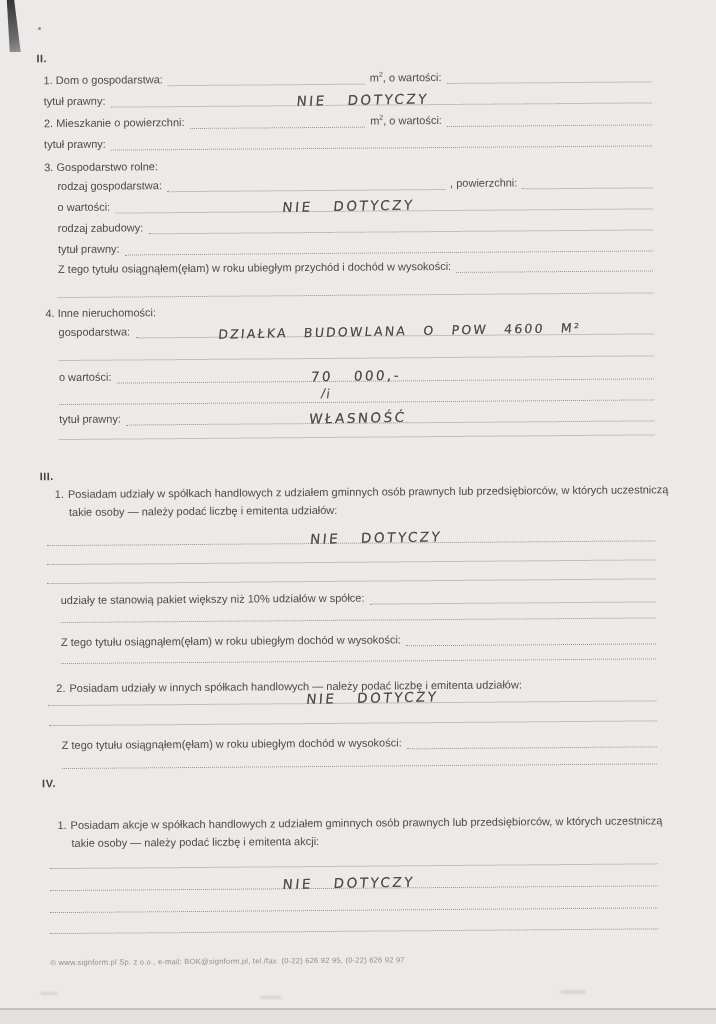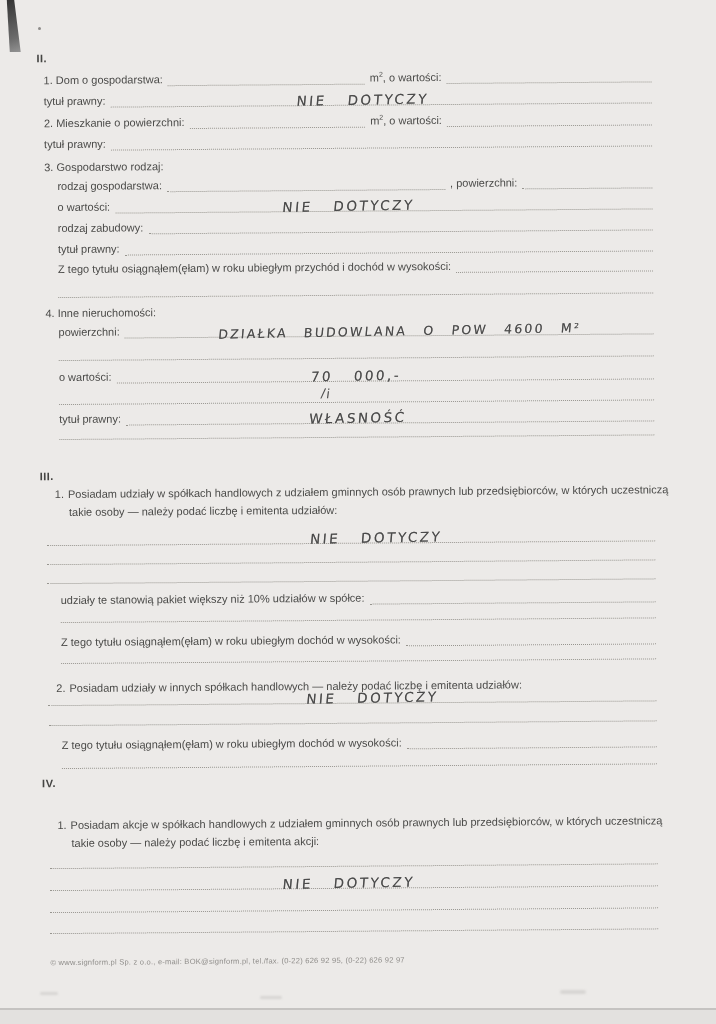--- a/index.html
+++ b/index.html
@@ -91,21 +91,21 @@
       <span class="lbl" style="padding-left:5px"><span>m</span><sup>2</sup><span>, o wartości:</span></span>
       <span class="dots" style="width:205px"></span>
     </div>
 
     <div class="row" style="top:134px">
       <span class="lbl">tytuł prawny:</span>
       <span class="dots fill"></span>
     </div>
 
     <div class="row" style="top:157px">
-      <span class="lbl"><span>3.</span>&nbsp;<span>Gospodarstwo rodzaj:</span></span>
+      <span class="lbl"><span>3.</span>&nbsp;<span>Gospodarstwo rolne:</span></span>
     </div>
 
     <div class="row" style="top:176px;left:60px;width:595px">
       <span class="lbl">rodzaj gospodarstwa:</span>
       <span class="dots fill"></span>
       <span class="lbl" style="padding-left:5px">, powierzchni:</span>
       <span class="dots" style="width:130px"></span>
     </div>
 
     <div class="row" style="top:197px;left:60px;width:595px">
@@ -129,21 +129,21 @@
       <span class="dots fill"></span>
     </div>
 
     <div class="hr-dots" style="top:295px;left:60px;width:595px"></div>
 
     <div class="row" style="top:303px">
       <span class="lbl"><span>4.</span>&nbsp;<span>Inne nieruchomości:</span></span>
     </div>
 
     <div class="row" style="top:322px;left:60px;width:595px">
-      <span class="lbl">powierzchni:</span>
+      <span class="lbl">gospodarstwa:</span>
       <span class="dots fill"></span>
       <span class="hw small" style="left:160px;letter-spacing:2.2px;word-spacing:10px">DZIAŁKA BUDOWLANA O POW 4600 M²</span>
     </div>
 
     <div class="hr-dots" style="top:358px;left:60px;width:595px"></div>
 
     <div class="row" style="top:367px;left:60px;width:595px">
       <span class="lbl">o wartości:</span>
       <span class="dots fill"></span>
       <span class="hw" style="left:252px">70 000,-</span>

